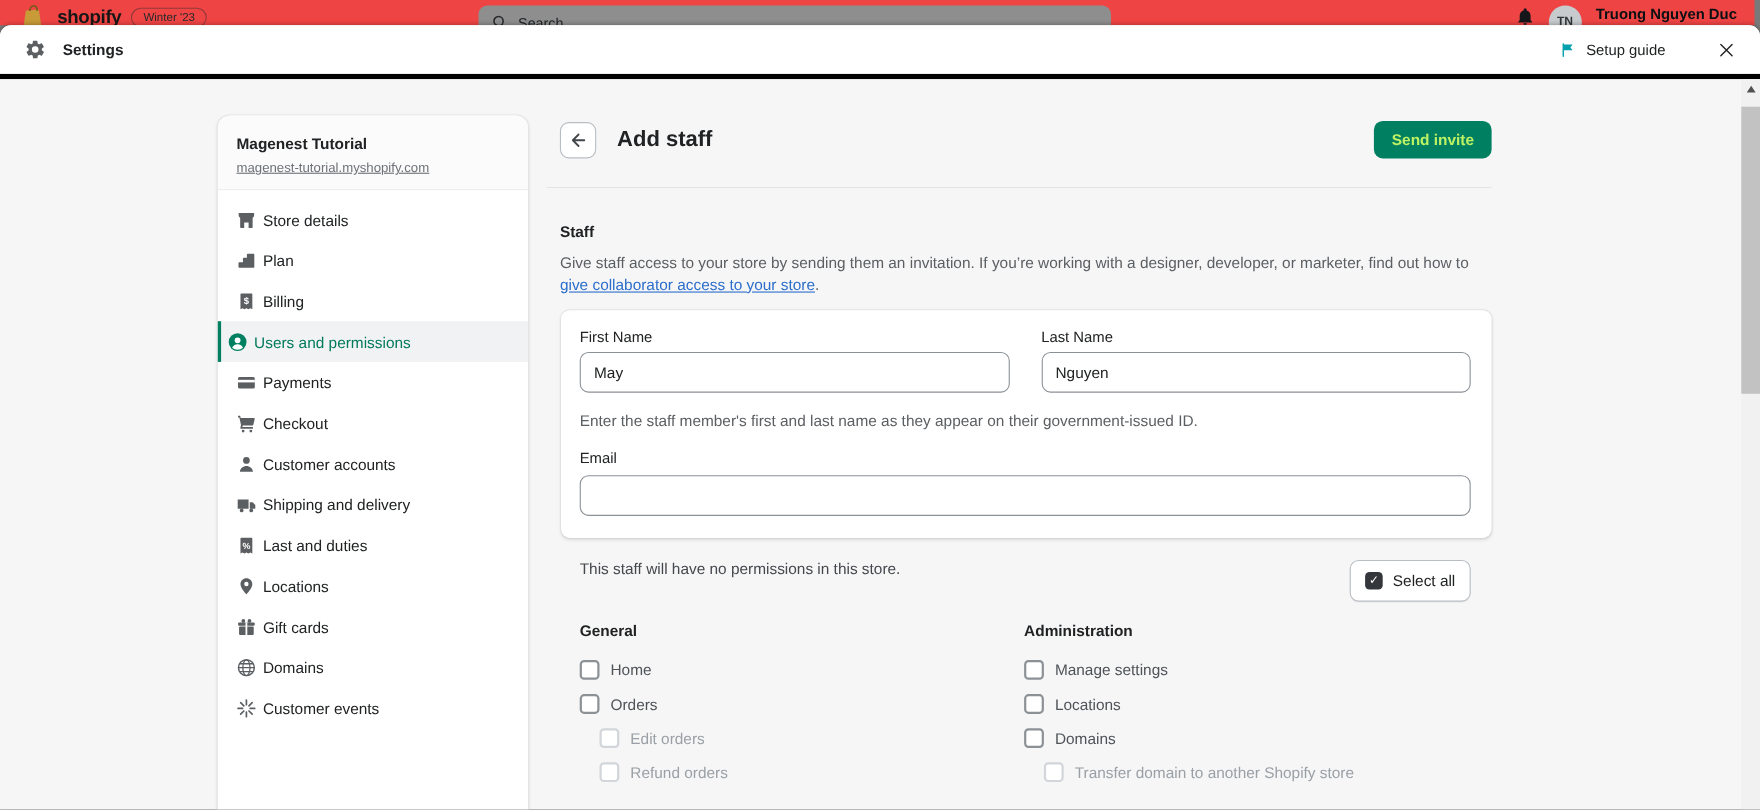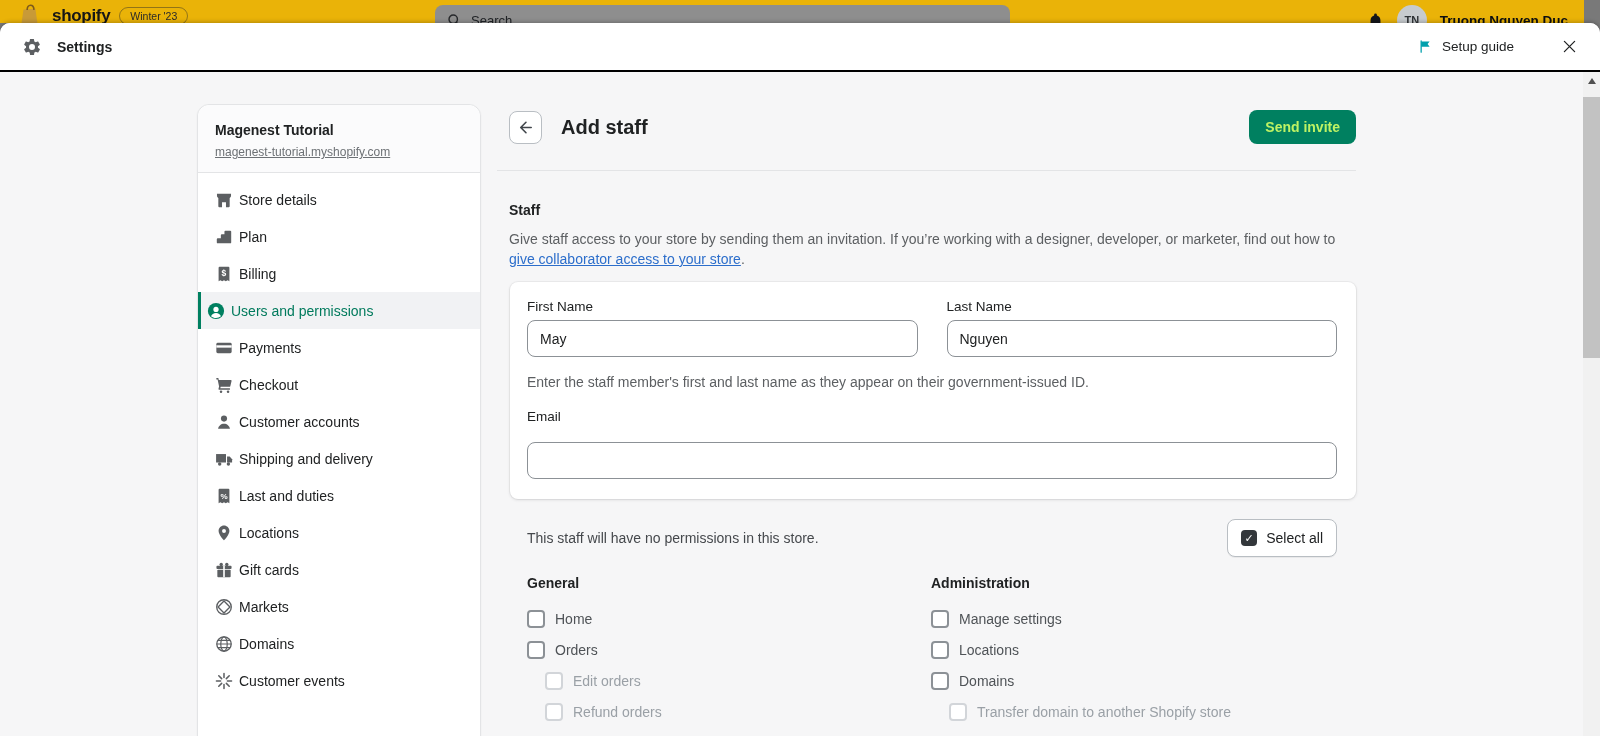--- a/index.html
+++ b/index.html
@@ -5,35 +5,35 @@
   :root{
     --green:#008060; --green-text:#007a5c; --link:#2c6ecb; --teal:#00a0ac;
     --text:#202223; --subdued:#5c5f62; --border:#e3e4e6;
   }
   *{box-sizing:border-box}
   html,body{margin:0;padding:0}
   body{width:1600px;height:736px;overflow:hidden;font-family:"Liberation Sans",sans-serif;background:#797979;position:relative}
   svg{display:block;width:100%;height:100%}
 
   
-  .topbar{position:absolute;top:0;left:0;right:16px;height:23px;background:#eab308;overflow:hidden}
+  .topbar{position:absolute;top:0;left:0;right:5px;height:23px;background:#ef4444;overflow:hidden}
   .logo-area{position:absolute;left:18px;top:3px;display:flex;align-items:center;gap:9px}
   .bag{width:25px;height:25px}
   .wordmark{font-size:17px;font-weight:700;color:#161616;letter-spacing:-.3px}
   .edition-badge{border:1px solid rgba(40,40,40,.45);border-radius:10px;padding:2px 10px;font-size:10.5px;color:#2a2a2a;white-space:nowrap}
   .searchbox{position:absolute;left:435px;top:5px;width:575px;height:30px;background:#8e8e8e;border-radius:8px;display:flex;align-items:center;padding:0 12px;gap:9px;color:#202326;font-size:13px;cursor:pointer}
   .searchbox .icn16{width:15px;height:15px;color:#26282b}
-  .user-area{position:absolute;right:16px;top:5px;display:flex;align-items:center;gap:13px}
+  .user-area{position:absolute;right:16px;top:5px;display:flex;gap:13px}
   .bell{width:17px;height:17px;color:#14161a;margin-top:2px}
   .avatar{width:30px;height:30px;border-radius:50%;background:#c7cbce;color:#303437;font-size:11px;font-weight:700;display:flex;align-items:center;justify-content:center}
   .user-name{font-size:13.5px;font-weight:700;color:#0d0f12;white-space:nowrap}
 
   
   .sheet{position:absolute;top:23px;left:0;right:0;bottom:0;background:#f6f6f7;border-radius:10px 10px 0 0;box-shadow:0 -1px 4px rgba(0,0,0,.25)}
-  .sheet-header{height:49px;background:#fff;border-bottom:2px solid #000000;display:flex;align-items:center;padding:0 22px;border-radius:10px 10px 0 0}
+  .sheet-header{height:49px;background:#fff;border-bottom:5px solid #000000;display:flex;align-items:center;padding:0 22px;border-radius:10px 10px 0 0}
   .gear{width:20px;height:20px;color:#5c5f62}
   .sheet-title{margin-left:15px;font-size:14px;font-weight:600;color:var(--text)}
   .setup-guide{margin-left:auto;display:flex;align-items:center;gap:9px;font-size:13.5px;color:var(--text);cursor:pointer}
   .flag{width:15px;height:15px;color:var(--teal)}
   .close-btn{margin-left:47px;width:17px;height:17px;color:#202223;cursor:pointer;background:none;border:none;padding:0}
   .sheet-body{position:absolute;top:49px;left:0;right:0;bottom:0;overflow:hidden}
 
   
   .scrollbar{position:absolute;right:0;top:0;bottom:0;width:17px;background:#f1f1f1}
   .sb-arrow{height:17px;display:flex;align-items:center;justify-content:center;cursor:pointer}
@@ -64,21 +64,21 @@
   .staff-intro a{color:var(--link);text-decoration:underline;cursor:pointer}
 
   .form-card{margin:13px 0 0 13px;width:846px;background:#fff;border-radius:8px;box-shadow:0 0 0 1px rgba(63,63,68,.05),0 1px 3px rgba(63,63,68,.15);padding:17px 19px 20px 17px}
   .name-row{display:flex;gap:29px}
   .fgroup{flex:1}
   .fgroup label{display:block;font-size:13.5px;color:var(--text);margin-bottom:6px}
   .tinput{width:100%;height:37px;border:1px solid #8c9196;border-radius:8px;padding:0 12px;font-size:14px;color:var(--text);background:#fff;font-family:inherit}
   .help-text{margin-top:17px;font-size:14px;color:var(--subdued)}
   .email-group{margin-top:19px}
 
-  .perm-status{margin:20px 19px 0 30px;display:flex;align-items:center}
+  .perm-status{margin:20px 19px 0 30px;display:flex;align-items:flex-start}
   .perm-status p{margin:0;font-size:14px;color:#45484c}
   .select-all{margin-left:auto;height:38px;background:#fff;border:1px solid #b9bec3;border-radius:8px;display:flex;align-items:center;gap:9px;padding:0 13px;font-size:14px;font-weight:500;color:var(--text);box-shadow:0 1px 0 rgba(0,0,0,.05);cursor:pointer;font-family:inherit}
   .cb-checked{width:16px;height:16px;background:#33373b;border-radius:4px;color:#fff;font-size:11px;line-height:1;display:flex;align-items:center;justify-content:center}
 
   .perm-cols{margin:18px 0 0 30px;display:grid;grid-template-columns:404px 1fr}
   .perm-col h3{font-size:14px;font-weight:600;color:var(--text);margin:0 0 12px}
   .perm-item{display:flex;align-items:center;gap:10px;height:31px;font-size:14px;color:#4f5357}
   .perm-item .cb{width:18px;height:18px;border:2px solid #8c9196;border-radius:4px;background:#fff;flex:0 0 18px;cursor:pointer}
   .perm-item.indent{margin-left:18px}
   .perm-item.disabled{color:#9aa0a6}
@@ -245,29 +245,20 @@
     <span class="icn">
               <svg viewBox="0 0 20 20" fill="currentColor">
                 <circle cx="6.9" cy="3.9" r="1.9"></circle>
                 <circle cx="13.1" cy="3.9" r="1.9"></circle>
                 <rect x="1.6" y="5.4" width="16.8" height="3.4" rx="1"></rect>
                 <rect x="2.6" y="9.6" width="14.8" height="8.4" rx="1"></rect>
                 <rect x="9.1" y="5.4" width="1.8" height="12.6" fill="#fff"></rect>
               </svg>
             </span>
     <span class="lbl">Gift cards</span>
-  </div>
-          <div class="side-item">
-    <span class="icn">
-              <svg viewBox="0 0 20 20">
-                <circle cx="10" cy="10" r="8.1" fill="none" stroke="currentColor" stroke-width="1.5"></circle>
-                <path d="M10 3.4 16.6 10 10 16.6 3.4 10z" fill="none" stroke="currentColor" stroke-width="1.5" stroke-linejoin="round"></path>
-              </svg>
-            </span>
-    <span class="lbl">Markets</span>
   </div>
           <div class="side-item">
     <span class="icn">
               <svg viewBox="0 0 20 20">
                 <circle cx="10" cy="10" r="8" fill="none" stroke="currentColor" stroke-width="1.5"></circle>
                 <ellipse cx="10" cy="10" rx="3.6" ry="8" fill="none" stroke="currentColor" stroke-width="1.3"></ellipse>
                 <path d="M2 10h16M3.1 6h13.8M3.1 14h13.8" stroke="currentColor" stroke-width="1.3" fill="none"></path>
               </svg>
             </span>
     <span class="lbl">Domains</span>
@@ -306,21 +297,21 @@
             <label>First Name</label>
             <input class="tinput" type="text" value="May" style="">
           </div>
           <div class="fgroup">
             <label>Last Name</label>
             <input class="tinput" type="text" value="Nguyen" style="">
           </div>
         </div>
         <div class="help-text">Enter the staff member's first and last name as they appear on their government-issued ID.</div>
         <div class="email-group">
-          <label style="display:block;font-size:13.5px;color:var(--text);margin-bottom:18px">Email</label>
+          <label style="display:block;font-size:13.5px;color:var(--text);margin-bottom:8px">Email</label>
           <input class="tinput" type="text" style="">
         </div>
       </section>
 
       <div class="perm-status">
         <p>This staff will have no permissions in this store.</p>
         <button class="select-all">
           <span class="cb-checked">✓</span>
           <span>Select all</span>
         </button>

